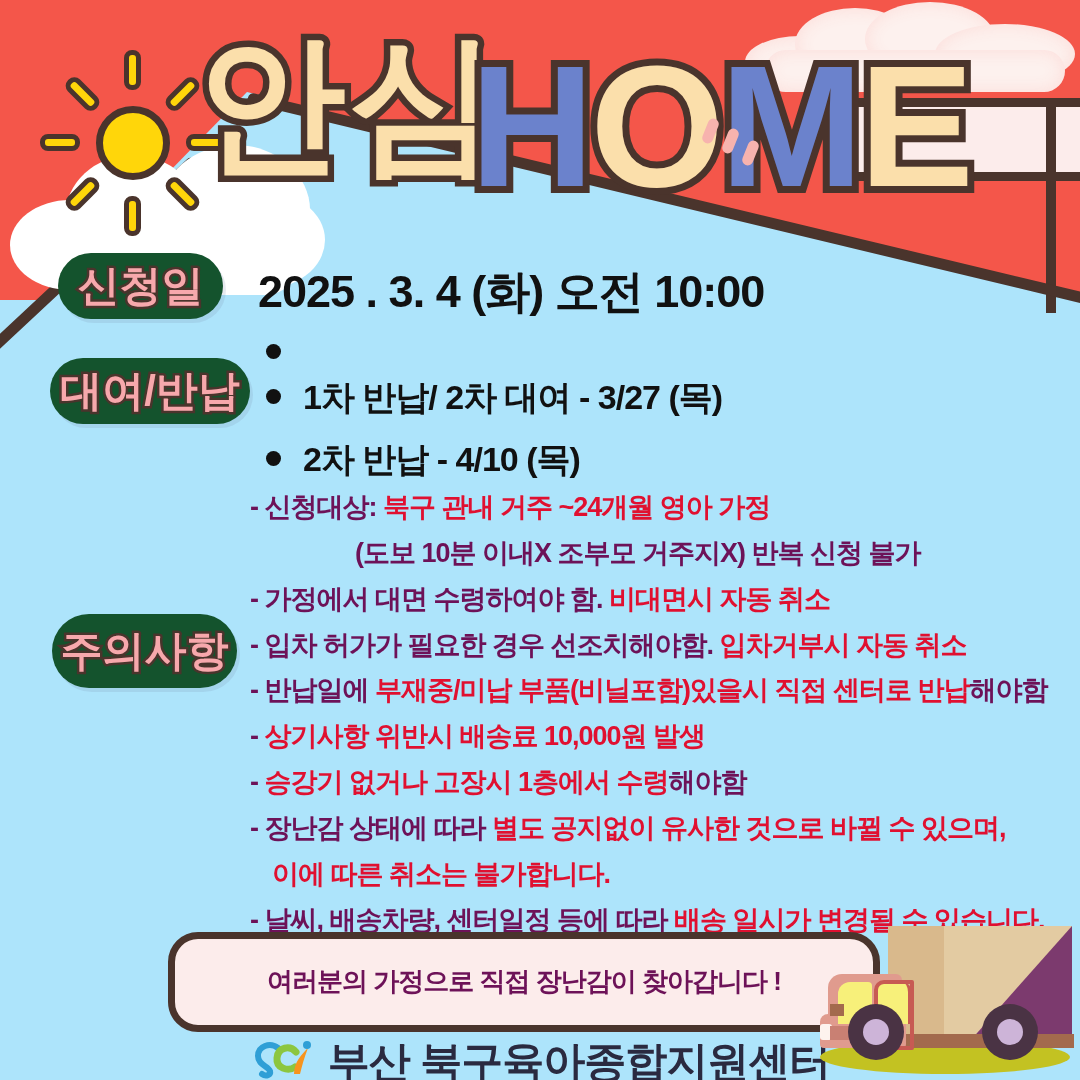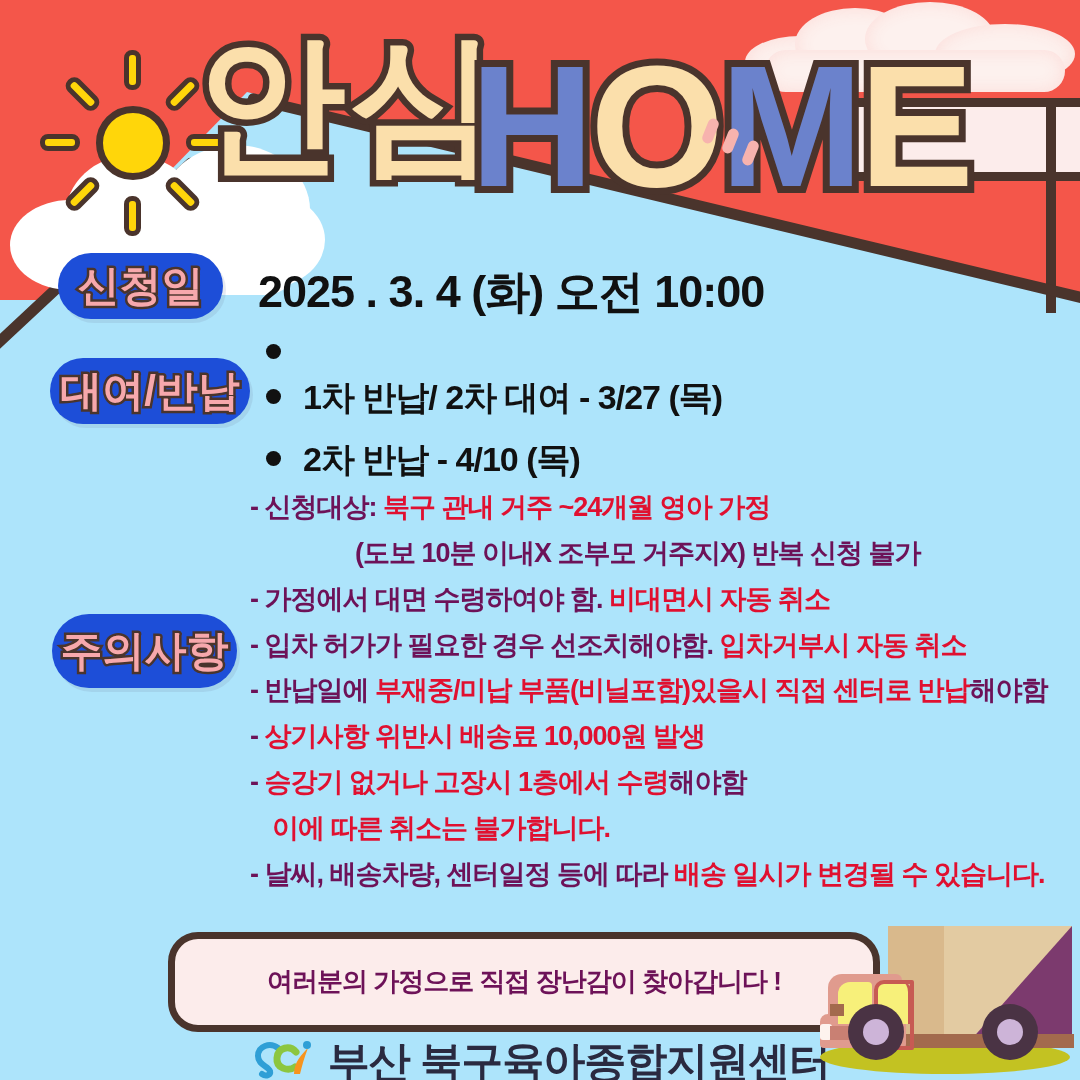--- a/index.html
+++ b/index.html
@@ -99,21 +99,21 @@
   }
   .title-en .b{color:#6b82cc;}
   .title-en .c{color:#fbdfab;}
   .tick{position:absolute;background:#f7b3ae;border-radius:6px;width:11px;height:26px;}
   .tk1{left:705px;top:118px;transform:rotate(22deg);}
   .tk2{left:725px;top:128px;transform:rotate(22deg);}
   .tk3{left:745px;top:140px;transform:rotate(22deg);}
 
   
   .pill{
-    position:absolute;background:#1d4ed8;border-radius:40px;
+    position:absolute;background:#14532d;border-radius:40px;
     display:flex;align-items:center;justify-content:center;
     color:#f7a8ac;font-weight:bold;
     -webkit-text-stroke:5px #4a342c;paint-order:stroke fill;
     box-shadow:3px 4px 0 rgba(120,140,170,.18);
   }
   .pill-apply{left:58px;top:253px;width:165px;height:66px;font-size:42px;}
   .pill-rent{left:50px;top:358px;width:200px;height:66px;font-size:42px;}
   .pill-notice{left:52px;top:614px;width:185px;height:74px;font-size:42px;}
 
   
@@ -249,20 +249,21 @@
   </div>
 
   <div class="notices" id="notices">
       <div class="nrow"><span>- 신청대상: </span><span class="hl">북구 관내 거주 ~24개월 영아 가정</span></div>
       <div class="nrow indent"><span>(도보 10분 이내X 조부모 거주지X) 반복 신청 불가</span></div>
       <div class="nrow"><span>- 가정에서 대면 수령하여야 함. </span><span class="hl">비대면시 자동 취소</span></div>
       <div class="nrow"><span>- 입차 허가가 필요한 경우 선조치해야함. </span><span class="hl">입차거부시 자동 취소</span></div>
       <div class="nrow"><span>- 반납일에 </span><span class="hl">부재중/미납 부품(비닐포함)있을시 직접 센터로 반납</span><span>해야함</span></div>
       <div class="nrow"><span>- </span><span class="hl">상기사항 위반시 배송료 10,000원 발생</span></div>
       <div class="nrow"><span>- </span><span class="hl">승강기 없거나 고장시 1층에서 수령</span><span>해야함</span></div>
+      <div class="nrow"><span>- 장난감 상태에 따라 </span><span class="hl">별도 공지없이 유사한 것으로 바뀔 수 있으며,</span></div>
       <div class="nrow" style="padding-left: 22px;"><span class="hl">이에 따른 취소는 불가합니다.</span></div>
       <div class="nrow"><span>- 날씨, 배송차량, 센터일정 등에 따라 </span><span class="hl">배송 일시가 변경될 수 있습니다.</span></div>
     </div>
 
   <div class="msgbox">
     <div class="msgline">여러분의 가정으로 직접 장난감이 찾아갑니다 !</div>
   </div>
 
   <div class="footer">
     <span>

